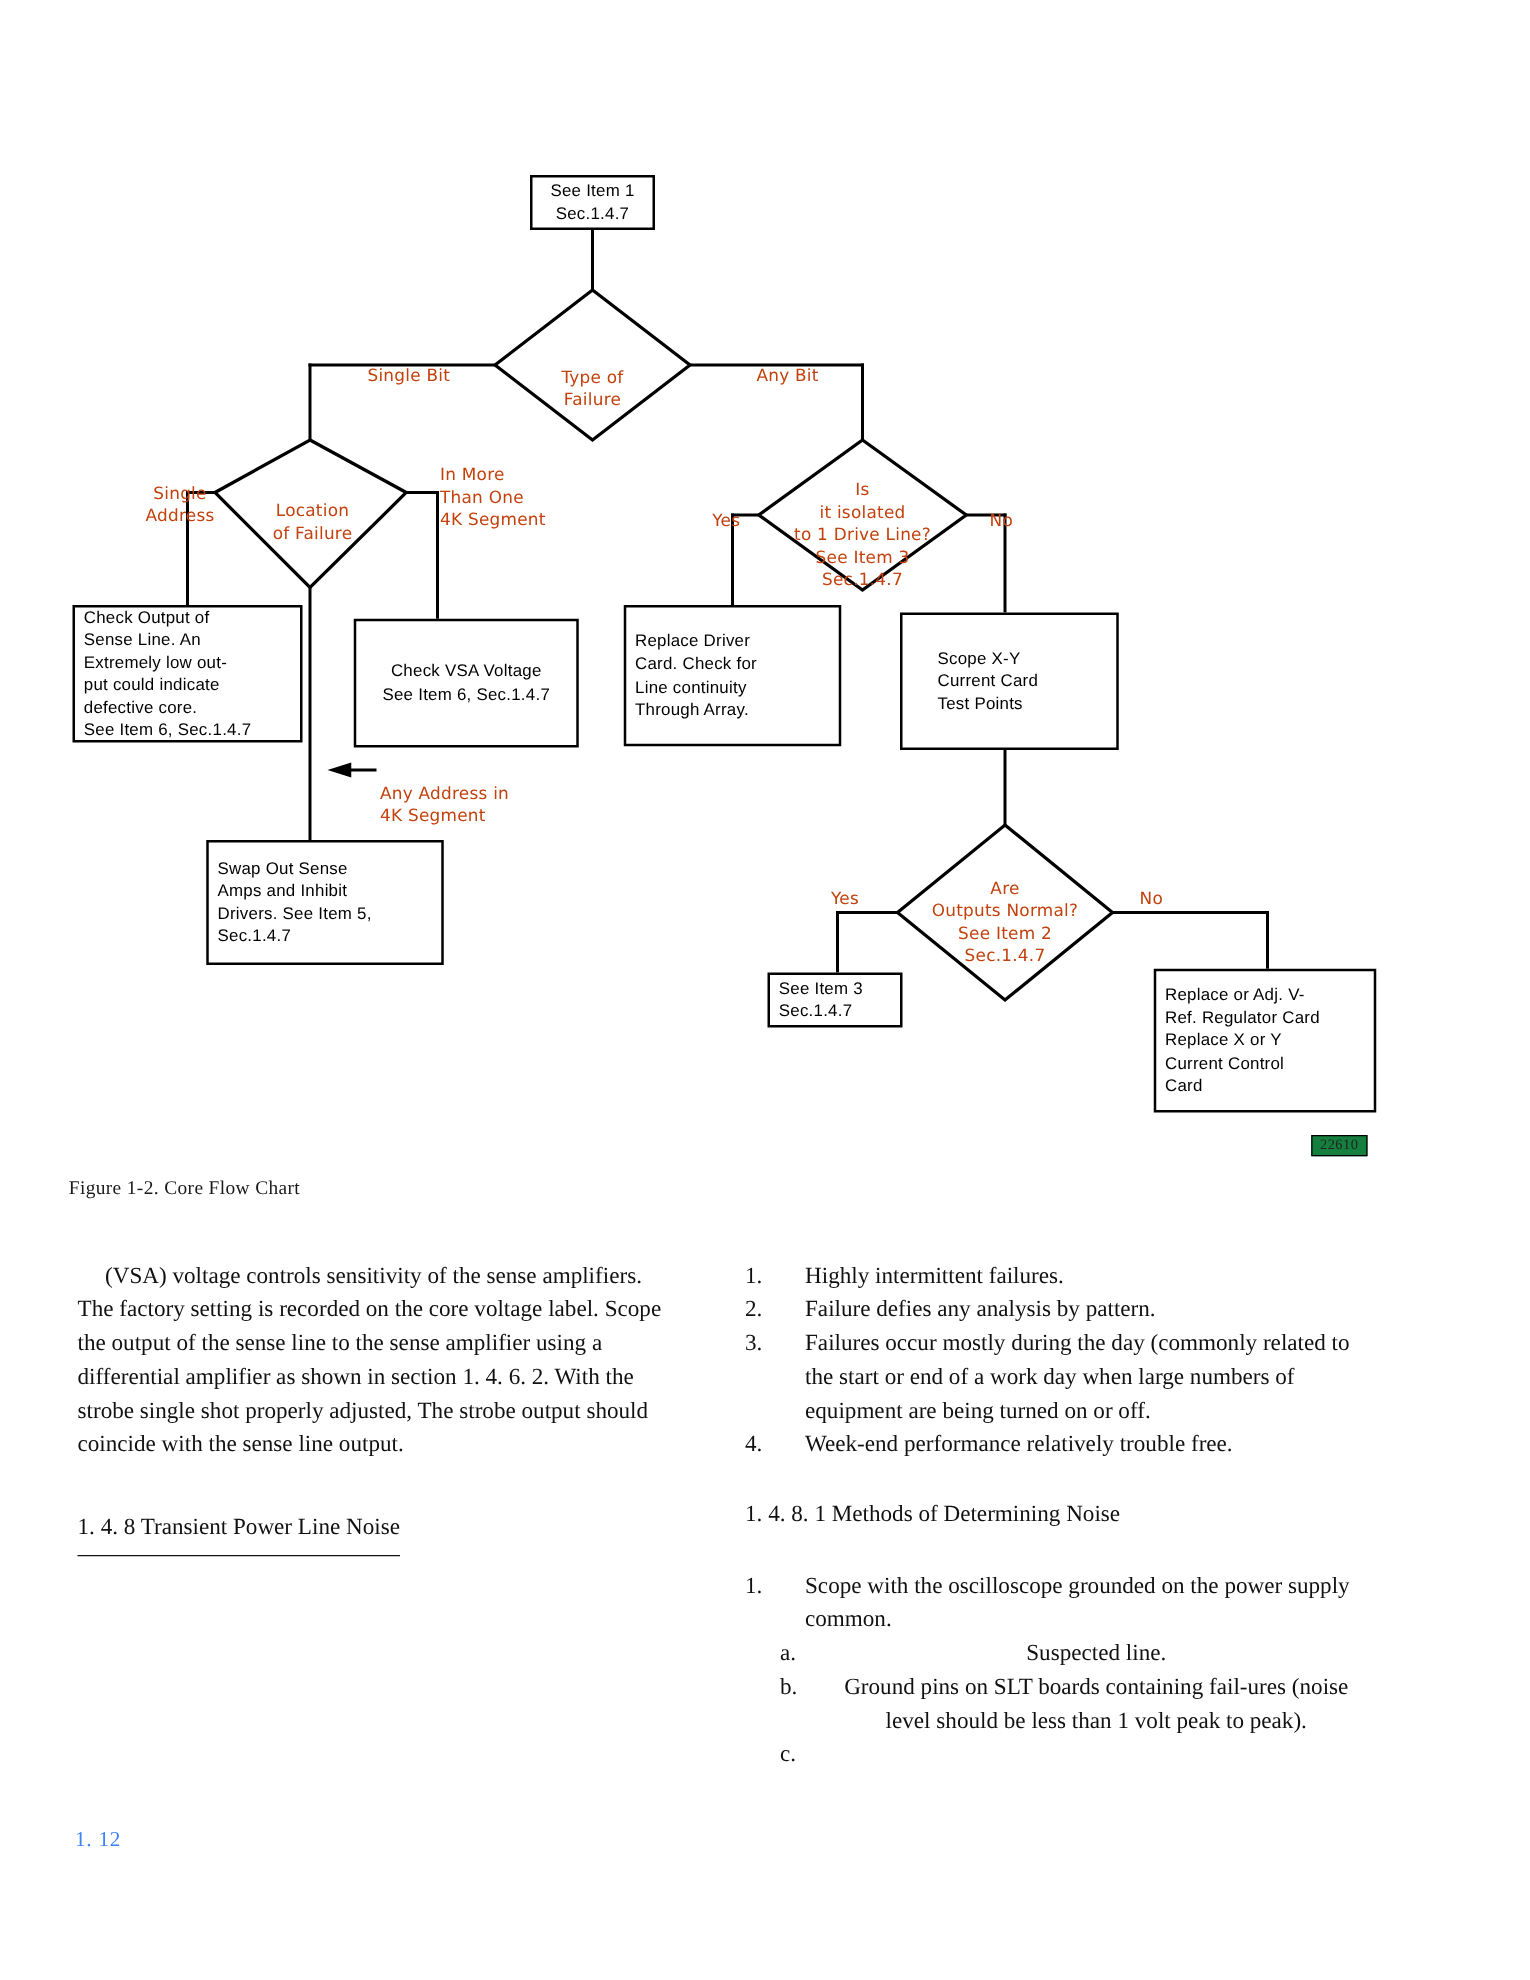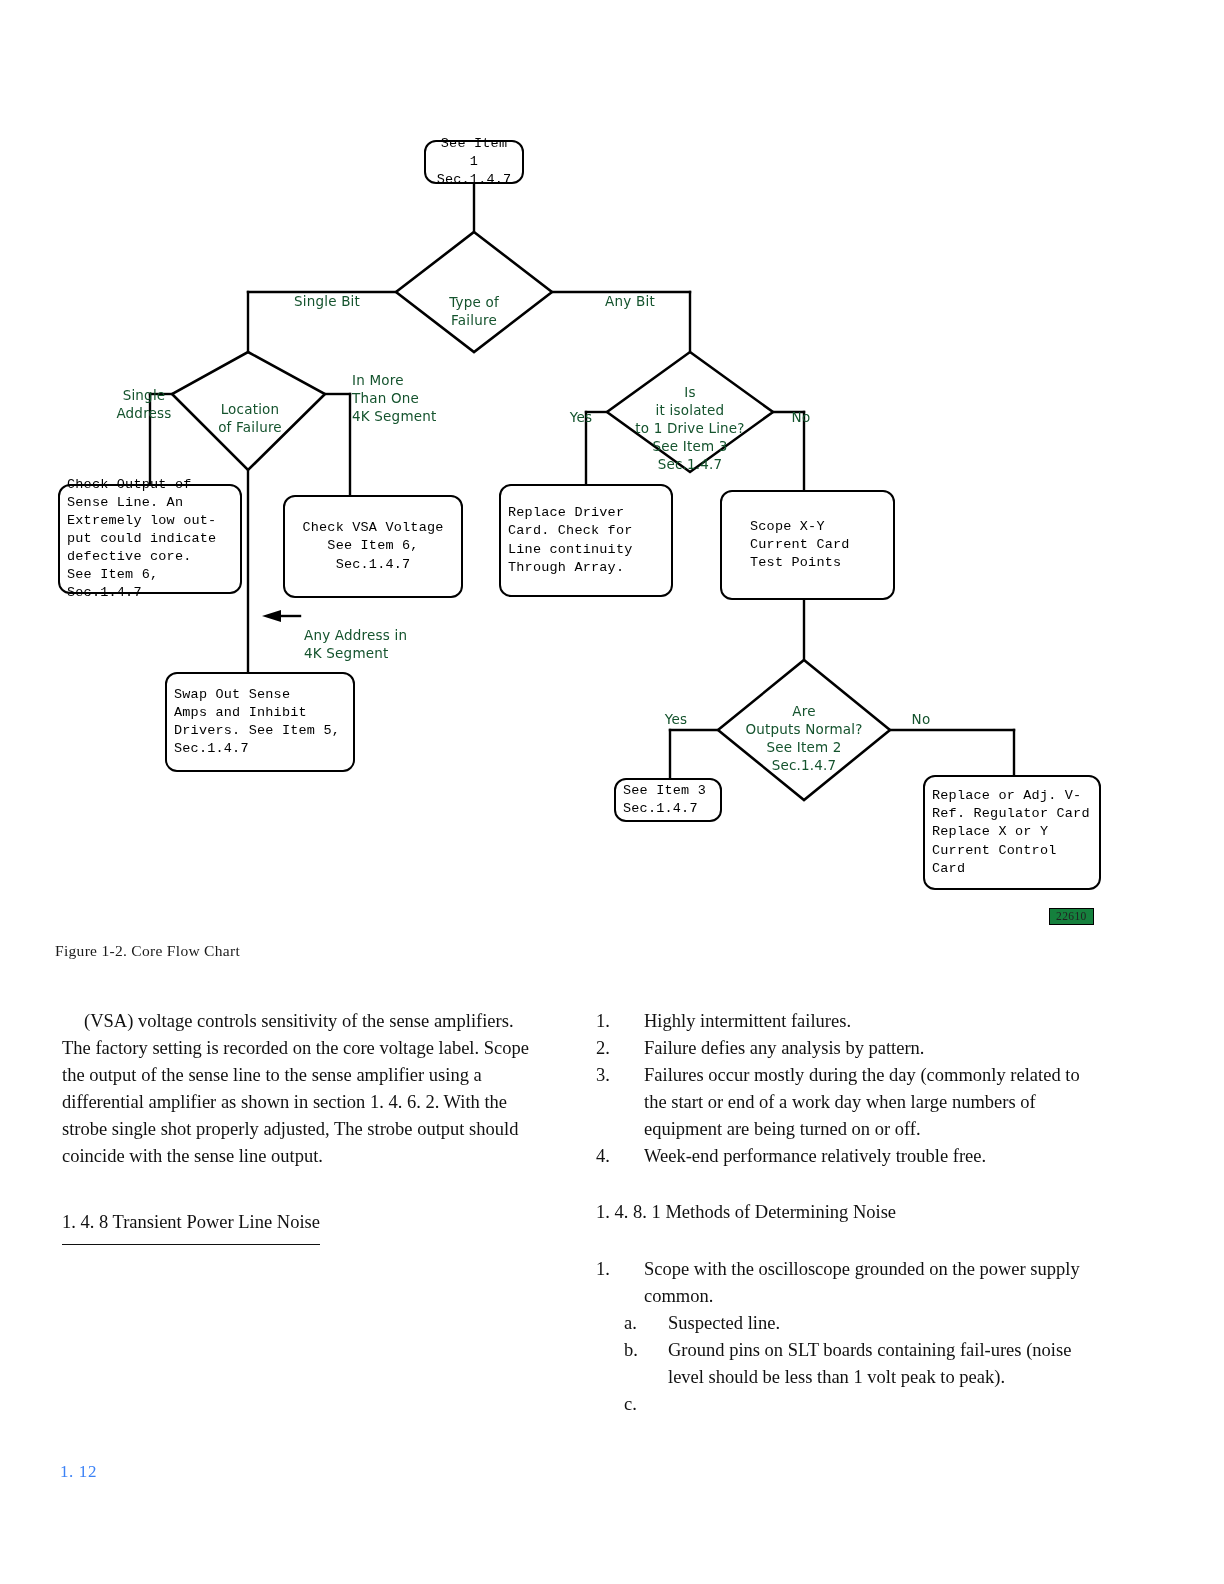--- a/index.html
+++ b/index.html
@@ -31,44 +31,43 @@
     width: 1224px;
     height: 930px;
   }
 
   .node {
     position: absolute;
     box-sizing: border-box;
     display: flex;
     flex-direction: column;
     justify-content: center;
-    font-family: Liberation Mono, monospace;
+    font-family: Liberation Sans, sans-serif;
     font-size: 13.5px;
     line-height: 1.34;
     letter-spacing: 0.2px;
     color: #000;
     white-space: pre-line;
-    border-radius: 12px;
   }
 
   .box {
     border: 2.2px solid #000;
     background: #fff;
     padding: 4px 7px;
   }
   .box.center { align-items: center; text-align: center; }
   .box.left   { align-items: flex-start; text-align: left; }
 
   .dia-label {
     position: absolute;
     font-family: "DejaVu Sans", "Liberation Sans", sans-serif;
     font-size: 13.5px;
     line-height: 1.34;
     letter-spacing: 0.2px;
-    color: #14532d;
+    color: #c2410c;
     white-space: pre-line;
   }
   .dia-label.c { text-align: center; }
   .dia-label.l { text-align: left; }
 
   .idbox {
     position: absolute;
     border: 1.4px solid #000;
     background: #15803d;
     font-family: "Liberation Serif", serif;
@@ -111,21 +110,21 @@
   }
 
   .numlist { margin: 0; padding: 0; list-style: none; }
   .numitem { display: flex; align-items: flex-start; }
   .numitem .num { width: 48px; flex: 0 0 48px; }
   .numitem .txt { flex: 1 1 auto; }
 
   .sublist { margin: 0; padding: 0; list-style: none; }
   .subitem { display: flex; align-items: flex-start; padding-left: 28px; }
   .subitem .num { width: 44px; flex: 0 0 44px; }
-  .subitem .txt { flex: 1 1 auto; }
+  .subitem .txt { flex: 1 1 auto; text-align: center; }
 
   .page-num {
     position: absolute;
     left: 60px;
     top: 1462px;
     font-size: 17px;
     letter-spacing: 0.6px;
     color: #3b82f6;
   }
 </style>

